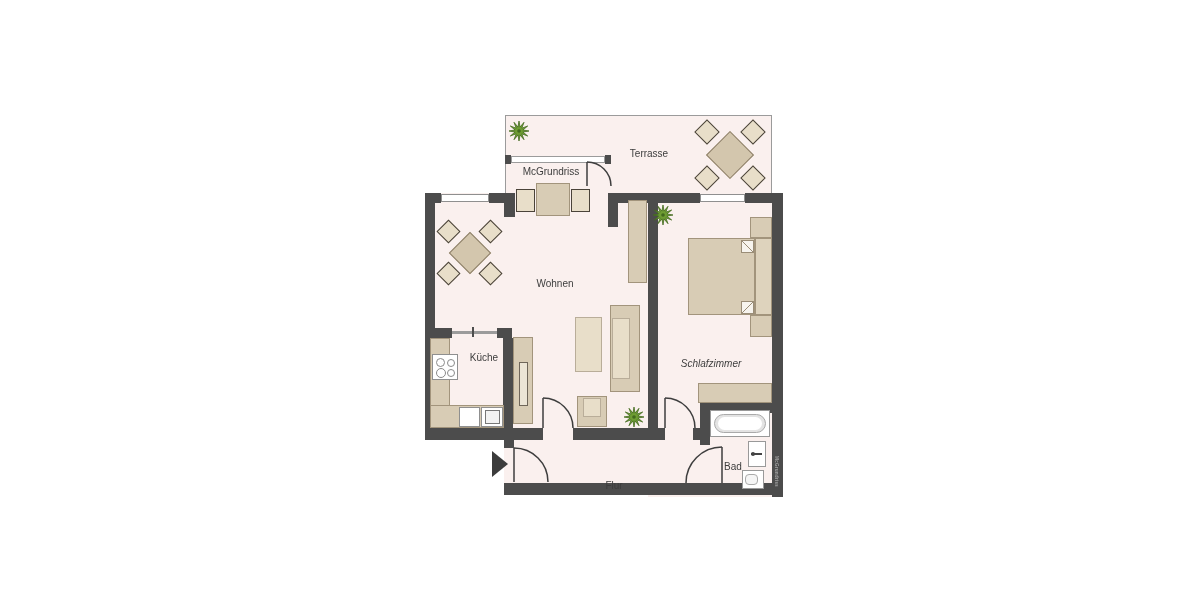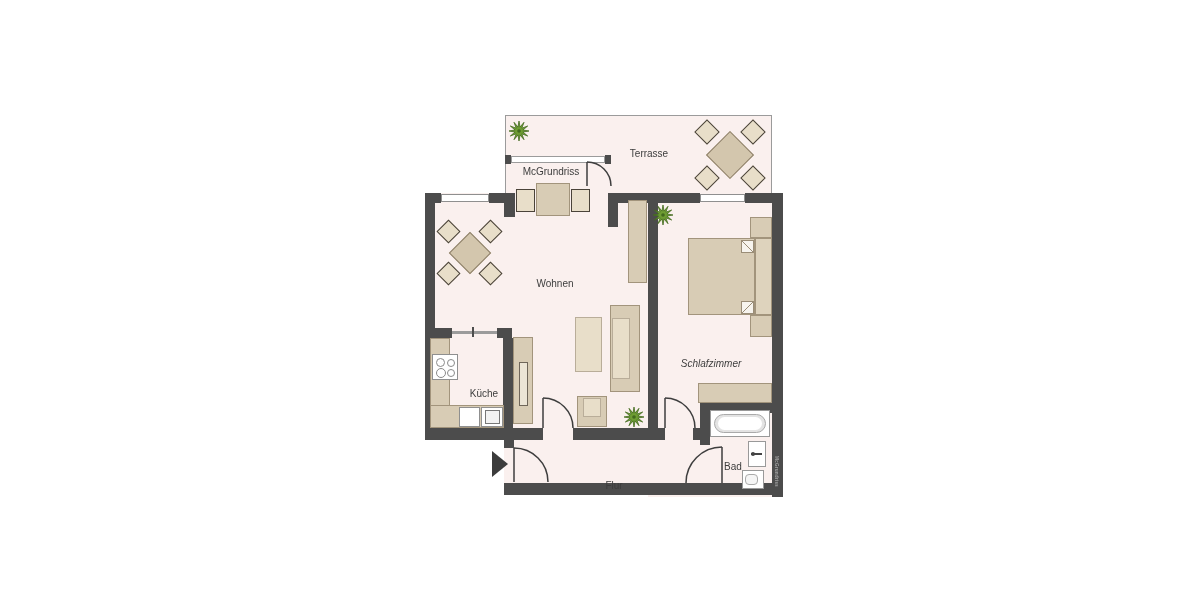--- a/index.html
+++ b/index.html
@@ -168,20 +168,20 @@
     <circle cx="10" cy="10" r="1.8" fill="var(--plant-dark)"></circle>
   </svg>
   <svg class="abs" style="left:624px;top:407px;" width="20" height="20" viewBox="0 0 20 20">
     <polygon fill="var(--plant)" stroke="var(--plant-dark)" stroke-width="0.8" points="20,10 13.9,11 18.7,15 12.8,12.8 15,18.7 11,13.9 10,20 9,13.9 5,18.7 7.2,12.8 1.3,15 6.1,11 0,10 6.1,9 1.3,5 7.2,7.2 5,1.3 9,6.1 10,0 11,6.1 15,1.3 12.8,7.2 18.7,5 13.9,9"></polygon>
     <circle cx="10" cy="10" r="1.8" fill="var(--plant-dark)"></circle>
   </svg>
 
   <div class="abs label" style="left:649px;top:154px;">Terrasse</div>
   <div class="abs label" style="left:551px;top:172px;">McGrundriss</div>
   <div class="abs label" style="left:555px;top:284px;">Wohnen</div>
-  <div class="abs label" style="left:484px;top:394px;">Küche</div>
+  <div class="abs label" style="left:484px;top:358px;">Küche</div>
   <div class="abs label" style="left:711px;top:364px;font-style:italic;">Schlafzimmer</div>
   <div class="abs label" style="left:614px;top:463px;margin-top:23px;">Flur</div>
   <div class="abs label" style="left:733px;top:467px;">Bad</div>
 
   <div class="abs watermark" style="left:774px;top:456px;height:32px;">McGrundriss</div>
 
 </div>
 
 </body></html>

